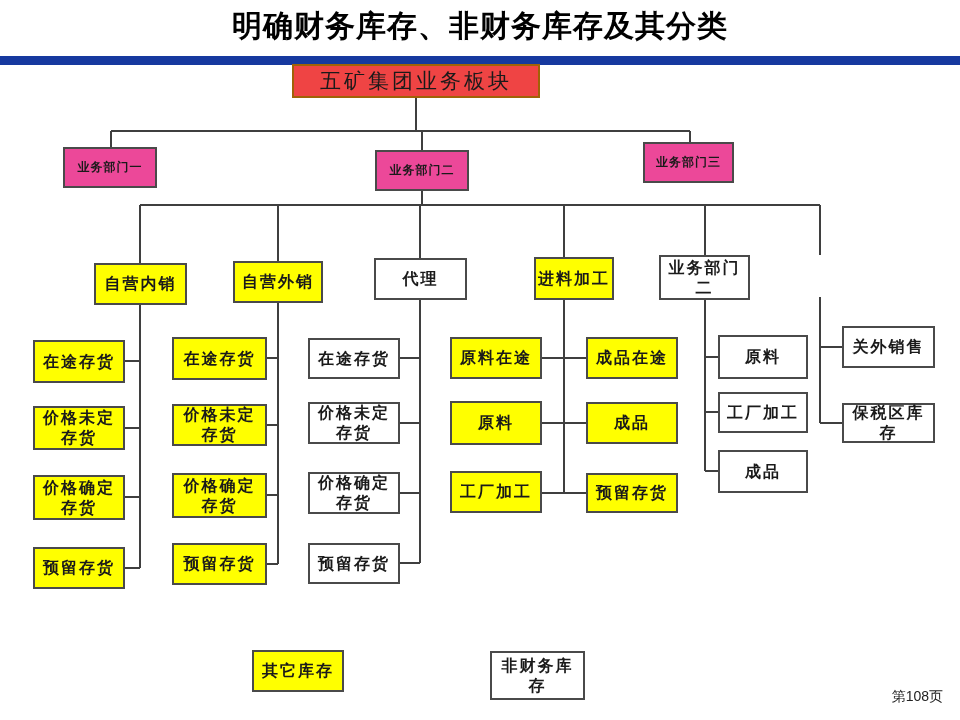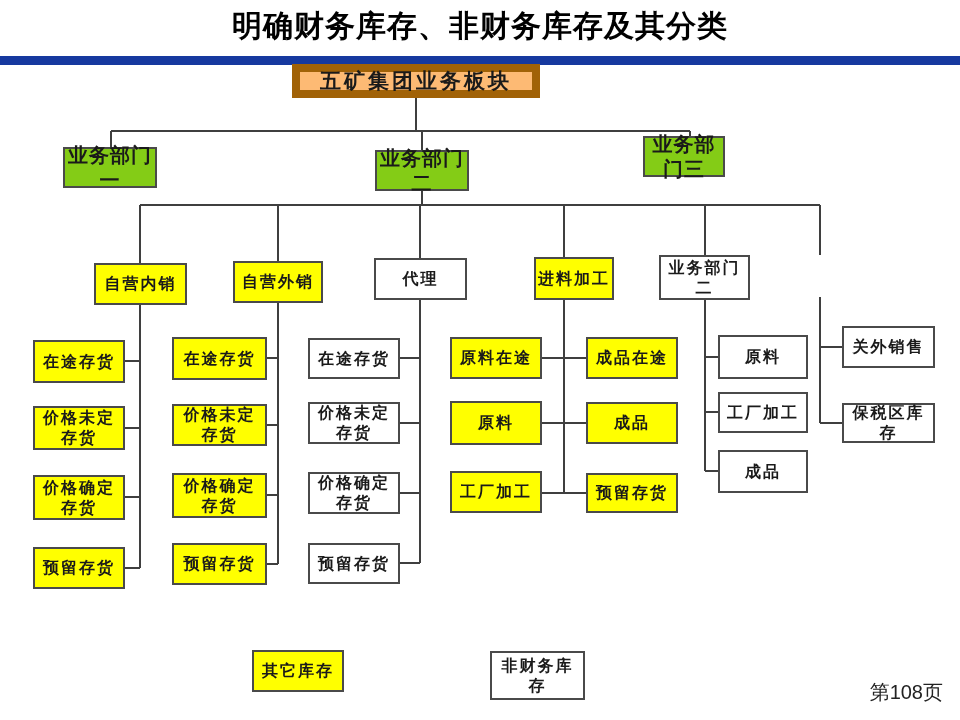--- a/index.html
+++ b/index.html
@@ -19,29 +19,29 @@
   svg.connectors path{stroke:#3F3F3F;stroke-width:2;fill:none;}
   .node{
     position:absolute;z-index:2;box-sizing:border-box;
     border:2px solid #4A4A4A;background:#ffffff;
     display:flex;align-items:center;justify-content:center;
     text-align:center;font-weight:bold;font-size:16px;letter-spacing:2px;
     line-height:1.25;color:#1a1a1a;padding:1px 2px;
   }
   .node.fin{background:#FFFF00;}
   .node.nonfin{background:#FFFFFF;}
-  .node.dept{background:#84cc16;font-size:20px;letter-spacing:1px;}
+  .node.dept{background:#ec4899;font-size:12px;letter-spacing:1px;}
   .node.root{
-    background:#fdba74;border:8px solid #a16207;
-    font-weight:700;font-size:21px;letter-spacing:3px;
+    background:#ef4444;border:2px solid #a16207;
+    font-weight:400;font-size:21px;letter-spacing:3px;
   }
   .page-number{
     position:absolute;right:17px;bottom:14px;z-index:2;
     font-family:"Liberation Sans","DejaVu Sans",sans-serif;
-    font-size:20px;color:#222222;
+    font-size:14px;color:#222222;
   }
 </style>
 </head>
 <body>
 
 <div class="slide">
 
   <div class="slide-title">明确财务库存、非财务库存及其分类</div>
   <div class="accent-bar"></div>
 
@@ -53,21 +53,21 @@
     <path d="M420 300 V563 M400 358 H420 M400 423 H420 M400 493 H420 M400 563 H420"></path>
     <path d="M564 300 V493 M542 358 H586 M542 423 H586 M542 493 H586"></path>
     <path d="M705 300 V471 M705 357 H718 M705 412 H718 M705 471 H718"></path>
     <path d="M820 297 V423 M820 347 H842 M820 423 H842"></path>
   </svg>
 
   <div class="node root" style="left:292px;top:64px;width:248px;height:34px">五矿集团业务板块</div>
 
   <div class="node dept" style="left:63px;top:147px;width:94px;height:41px">业务部门一</div>
   <div class="node dept" style="left:375px;top:150px;width:94px;height:41px">业务部门二</div>
-  <div class="node dept" style="left:643px;top:136px;width:82px;height:41px">业务部门三</div>
+  <div class="node dept" style="left:643px;top:142px;width:91px;height:41px">业务部门三</div>
 
   <div class="node fin" style="left:94px;top:263px;width:93px;height:42px">自营内销</div>
   <div class="node fin" style="left:233px;top:261px;width:90px;height:42px">自营外销</div>
   <div class="node nonfin" style="left:374px;top:258px;width:93px;height:42px">代理</div>
   <div class="node fin" style="left:534px;top:257px;width:80px;height:43px">进料加工</div>
   <div class="node nonfin" style="left:659px;top:255px;width:91px;height:45px">业务部门二</div>
 
   <div class="node fin" style="left:33px;top:340px;width:92px;height:43px">在途存货</div>
   <div class="node fin" style="left:33px;top:406px;width:92px;height:44px">价格未定存货</div>
   <div class="node fin" style="left:33px;top:475px;width:92px;height:45px">价格确定存货</div>

